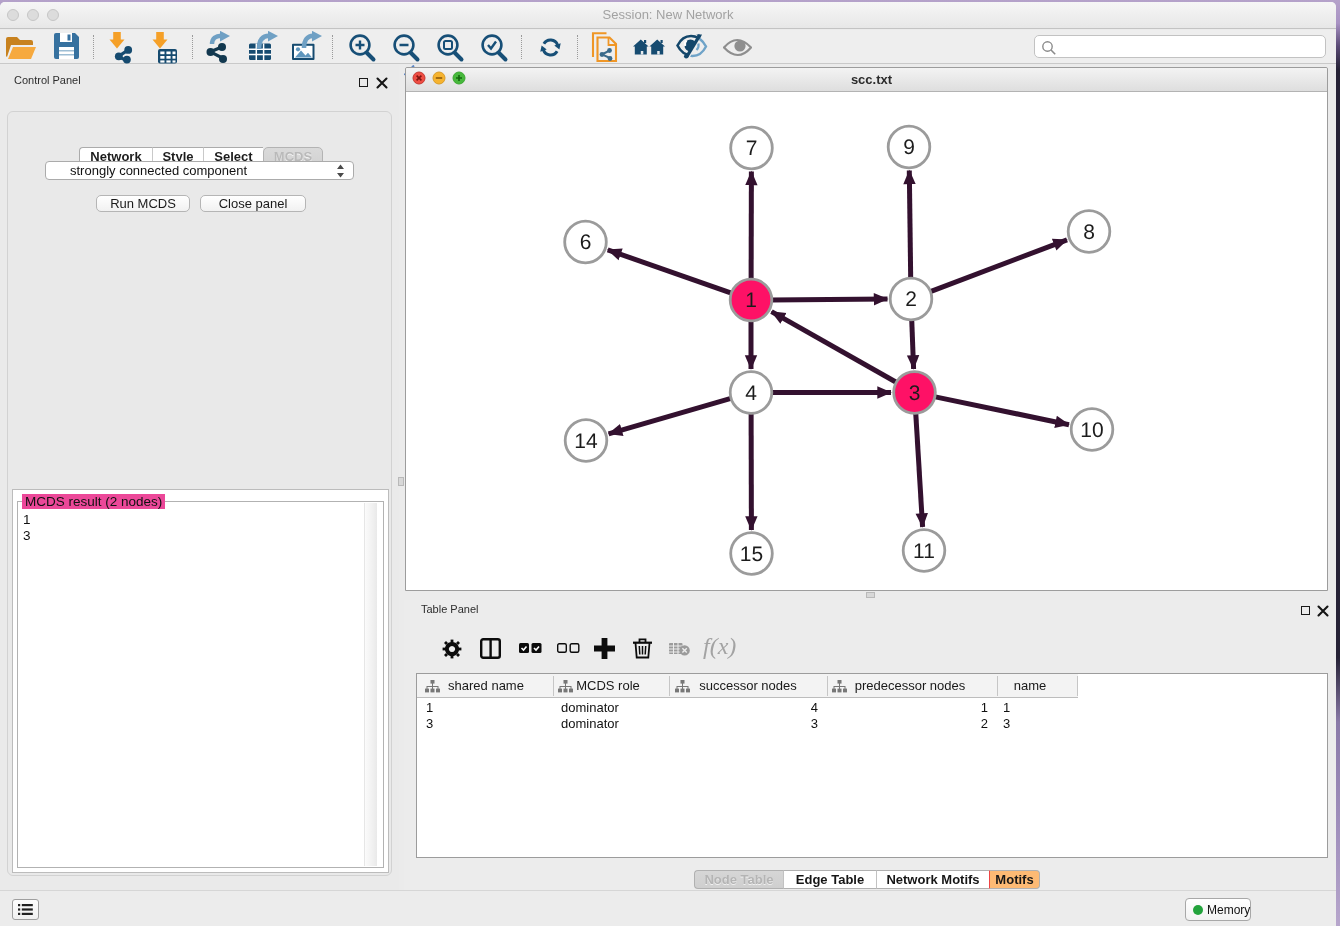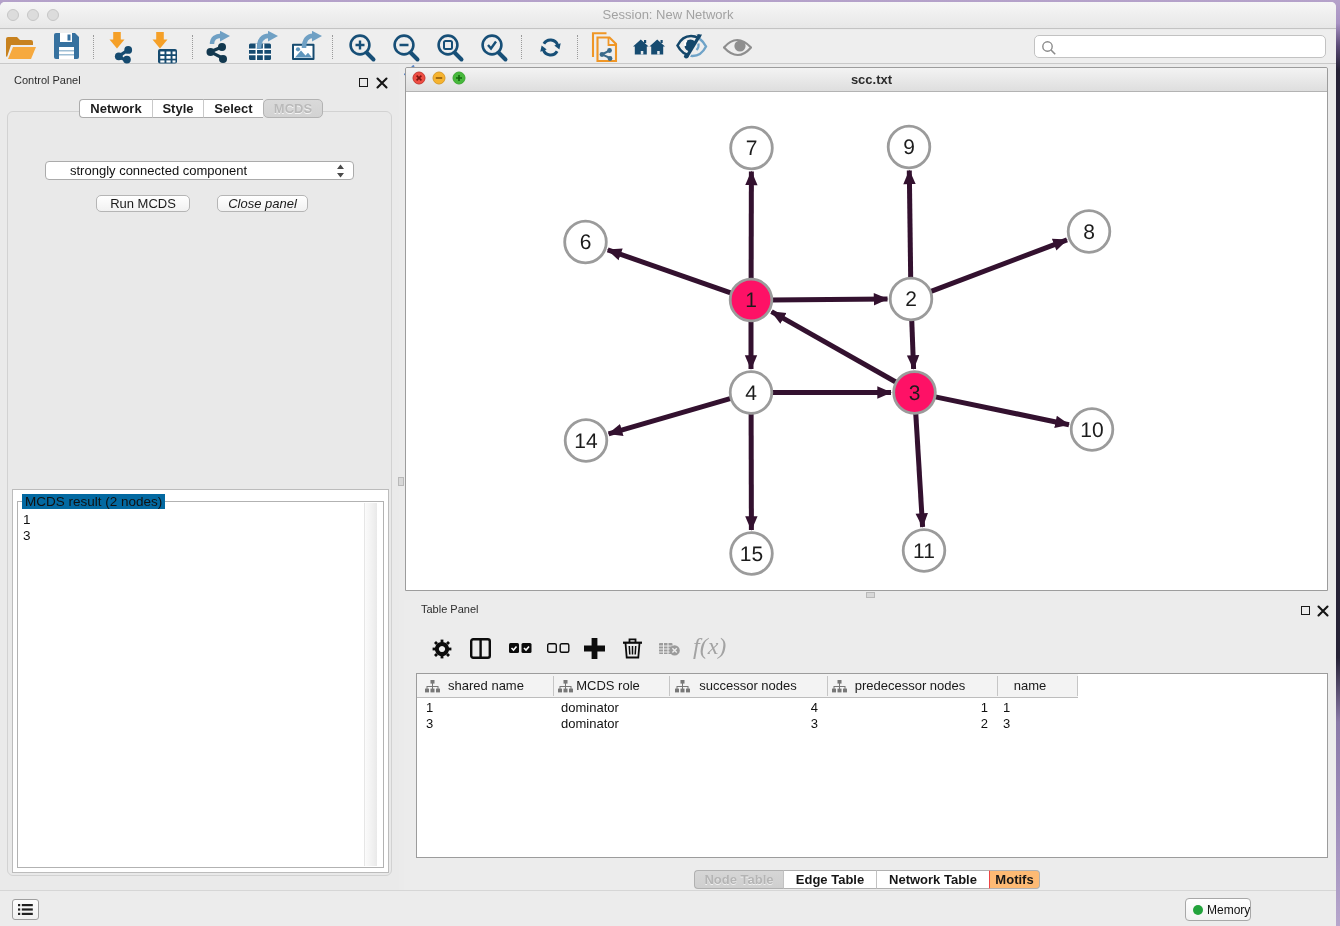--- a/index.html
+++ b/index.html
@@ -199,36 +199,36 @@
       </div>
   </div>
   <div class="content">
     <div class="ctrl" id="ctrlpanel">
       <div class="abs paneltitle" style="left:14px;top:9px;">Control Panel</div>
       <div class="abs" style="left:359px;top:13px;width:9px;height:9px;border:1.5px solid #1a1a1a;"></div>
       <svg class="abs" style="left:376px;top:12px" width="12" height="12" viewBox="0 0 12 12">
           <path d="M1.5,1.5 L10.5,10.5 M10.5,1.5 L1.5,10.5" stroke="#151515" stroke-width="2.1" stroke-linecap="round"></path>
         </svg>
       <div class="mcds-panel"></div>
-      <div class="tabstrip" style="left:79px;width:256px;">
+      <div class="tabstrip" style="left:79px;width:256px;margin-top:48px;">
         <div class="tabw" style="left:0;width:73px;border-left:1px solid #ababab;border-radius:4px 0 0 4px;">Network</div>
         <div class="tabw" style="left:73px;width:51px;border-left:1px solid #c9c9c9;">Style</div>
         <div class="tabw" style="left:124px;width:60px;border-left:1px solid #c9c9c9;">Select</div>
         <div class="tabw" style="left:184px;width:60px;background:linear-gradient(#dadada,#d2d2d2);border:1px solid #b3b3b3;border-radius:5px;color:#b9b9b9;text-shadow:0 1px 0 #f4f4f4;">MCDS</div>
       </div>
       <div class="abs" style="left:45px;top:96px;width:309px;height:19px;background:#fff;border:1px solid #ababab;border-radius:4px;font-size:13px;color:#111;line-height:17px;padding-left:24px;">strongly connected component
         <svg class="abs" style="right:8px;top:2px" width="9" height="14" viewBox="0 0 9 14">
             <path d="M4.5,0.5 L8,5 L1,5 z M4.5,13.5 L8,9 L1,9 z" fill="#4a4a4a"></path>
           </svg>
       </div>
       <div class="btn" style="left:96px;top:130px;width:94px;">Run MCDS</div>
-      <div class="btn" style="left:217px;top:130px;width:91px;font-style:italic;">Close panel</div>
+      <div class="btn" style="left:200px;top:130px;width:106px;">Close panel</div>
       <div class="abs" style="left:12px;top:424px;width:377px;height:384px;background:#fff;border:1px solid #bcbcbc;">
         <div class="abs" style="left:4px;top:11px;right:4px;bottom:4px;border:1px solid #b2b2b2;"></div>
-        <div class="abs" style="left:9px;top:4px;background:#0369a1;padding:0 3px;font-size:13.5px;color:#111;">MCDS result (2 nodes)</div>
+        <div class="abs" style="left:9px;top:4px;background:#ec4899;padding:0 3px;font-size:13.5px;color:#111;">MCDS result (2 nodes)</div>
         <div class="abs" style="left:10px;top:22px;font-size:13.5px;color:#111;line-height:16px;">1<br>3</div>
         <div class="abs" style="right:11px;top:13px;width:13px;bottom:6px;background:linear-gradient(90deg,#fbfbfb,#efefef 70%,#e9e9e9);border-left:1px solid #e6e6e6;"></div>
       </div>
     </div>
     <div class="abs" style="left:398px;top:412px;width:6px;height:9px;background:#d8d8d8;border:1px solid #b9b9b9;"></div>
     <div class="rightcol">
       <svg class="abs" style="left:0;top:0" width="12" height="12" viewBox="0 0 12 12">
           <path d="M0.5,10 L10,0.5" stroke="#5b86c6" stroke-width="2" fill="none"></path>
         </svg>
       <div class="iframe">
@@ -293,21 +293,21 @@
               <text x="345.5" y="467.7">15</text>
           </g>
         </svg>
       </div>
       <div class="tablepanel" id="tablepanel">
         <div class="abs paneltitle" style="left:17px;top:3px;">Table Panel</div>
         <div class="abs" style="left:897px;top:6px;width:9px;height:9px;border:1.5px solid #1a1a1a;"></div>
         <svg class="abs" style="left:913px;top:5px" width="12" height="12" viewBox="0 0 12 12">
             <path d="M1.5,1.5 L10.5,10.5 M10.5,1.5 L1.5,10.5" stroke="#151515" stroke-width="2.1" stroke-linecap="round"></path>
           </svg>
-        <div id="ttool" class="abs" style="left:6px;top:30px;height:38px;right:0;">
+        <div id="ttool" class="abs" style="left:16px;top:30px;height:38px;right:0;">
           <svg class="abs" style="left:22px;top:9px" width="20" height="20" viewBox="0 0 20 20">
               <g fill="#0c0c0c">
                 <path d="M10,2.9 a7.1,7.1 0 1 0 0.001,0 z M10,6.9 a3.1,3.1 0 1 1 -0.001,0 z" fill-rule="evenodd"></path>
                 <rect x="8.6" y="0.6" width="2.8" height="4"></rect>
                 <rect x="8.6" y="15.4" width="2.8" height="4"></rect>
                 <rect x="0.6" y="8.6" width="4" height="2.8"></rect>
                 <rect x="15.4" y="8.6" width="4" height="2.8"></rect>
                 <rect x="2.6" y="2.6" width="2.8" height="2.8" transform="rotate(45 4 4)"></rect>
                 <rect x="14.6" y="2.6" width="2.8" height="2.8" transform="rotate(45 16 4)"></rect>
                 <rect x="2.6" y="14.6" width="2.8" height="2.8" transform="rotate(45 4 16)"></rect>
@@ -407,21 +407,21 @@
           <div class="abs hlbl" style="left:573px;width:80px;">name</div>
           <div class="abs" style="left:9px;top:26px;line-height:16px;">1<br>3</div>
           <div class="abs" style="left:144px;top:26px;line-height:16px;">dominator<br>dominator</div>
           <div class="abs" style="left:300px;top:26px;width:101px;line-height:16px;text-align:right;">4<br>3</div>
           <div class="abs" style="left:470px;top:26px;width:101px;line-height:16px;text-align:right;">1<br>2</div>
           <div class="abs" style="left:586px;top:26px;line-height:16px;">1<br>3</div>
         </div>
         <div class="abs btabs" style="left:290px;top:270px;">
           <div class="tabb" style="left:0;width:89px;background:linear-gradient(#d6d6d6,#cfcfcf);color:#b4b4b4;text-shadow:0 1px 0 #f0f0f0;border-radius:4px 0 0 4px;">Node Table</div>
           <div class="tabb" style="left:89px;width:93px;background:#fff;border-left:1px solid #c2c2c2;">Edge Table</div>
-          <div class="tabb" style="left:182px;width:113px;background:#fff;border-left:1px solid #c2c2c2;">Network Table</div>
+          <div class="tabb" style="left:182px;width:113px;background:#fff;border-left:1px solid #c2c2c2;">Network Motifs</div>
           <div class="tabb" style="left:295px;width:51px;background:#fdba74;border-left:1px solid #ef4444;border-radius:0 4px 4px 0;">Motifs</div>
         </div>
       </div>
       <div class="abs" style="left:462px;top:527px;width:9px;height:6px;background:#d8d8d8;border:1px solid #b9b9b9;"></div>
     </div>
   </div>
   <div class="statusbar" id="statusbar">
     <div class="abs" style="left:12px;top:8px;width:27px;height:21px;background:linear-gradient(#fdfdfd,#f0f0f0);border:1px solid #9f9f9f;border-radius:3px;">
       <svg style="position:absolute;left:5px;top:4px" width="15" height="12" viewBox="0 0 15 12">
           <g fill="#222">

